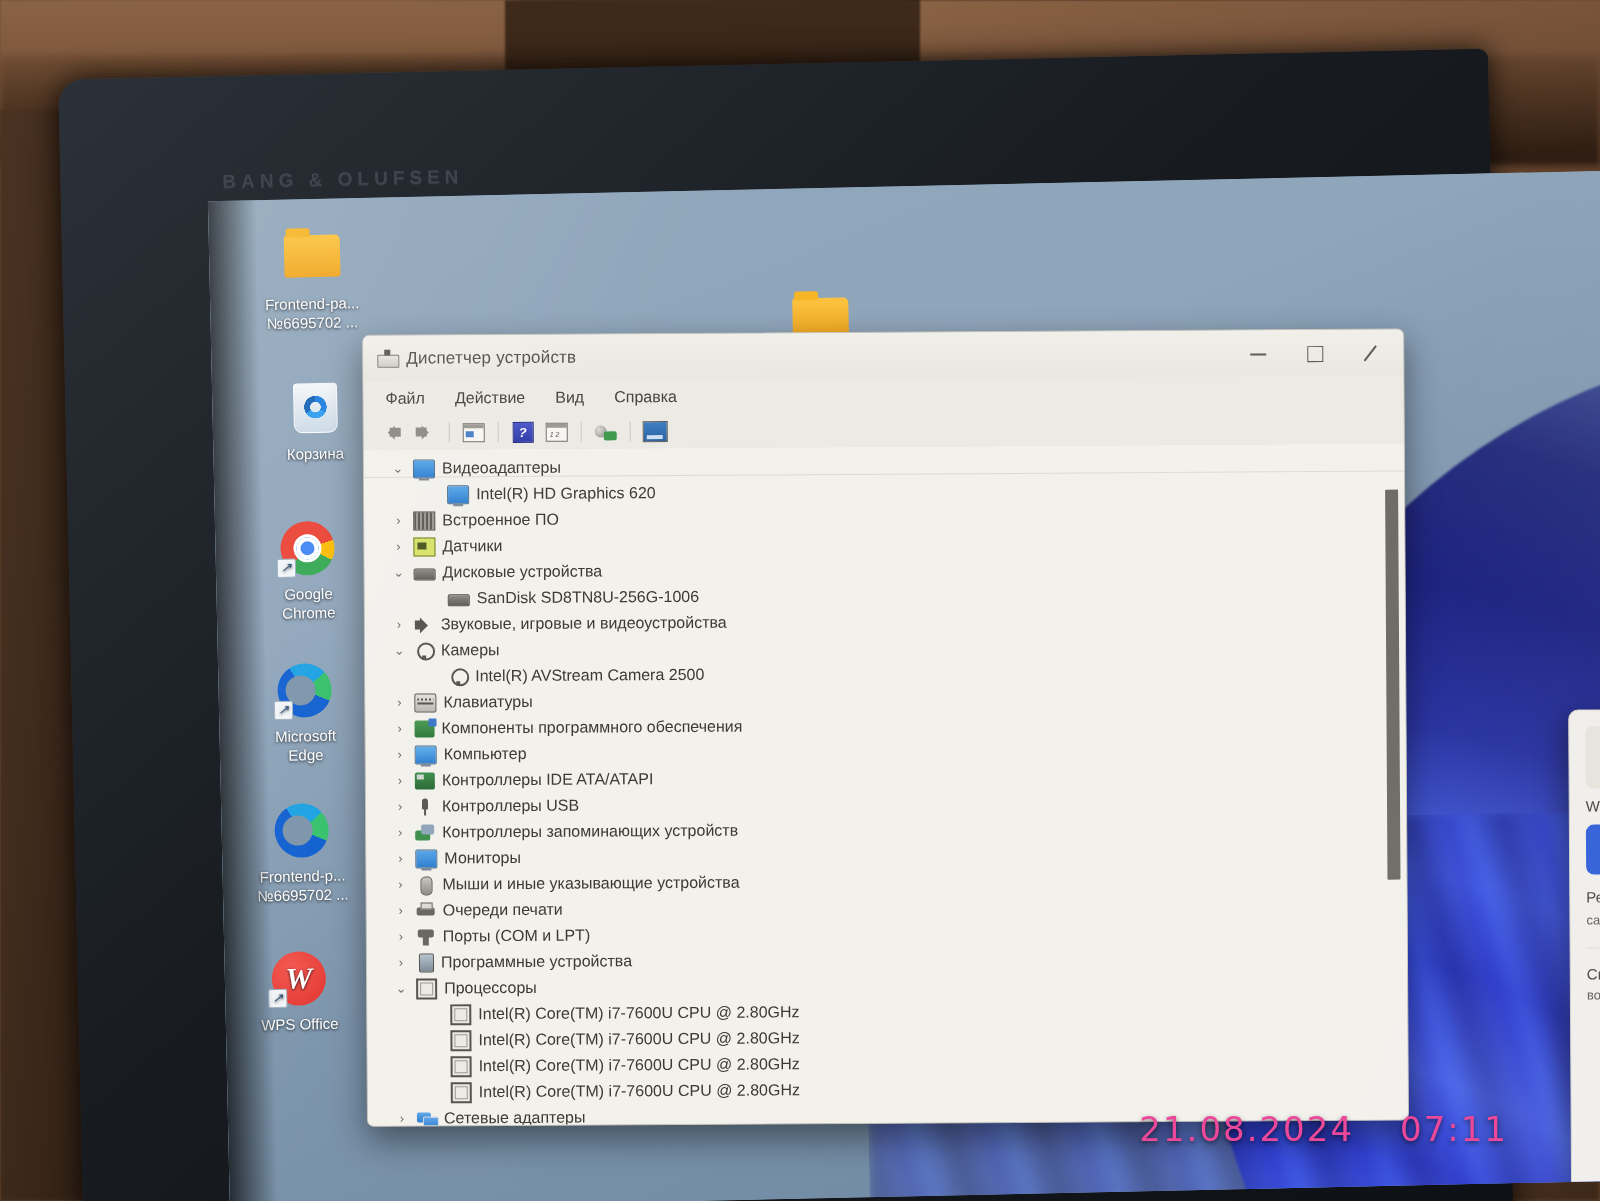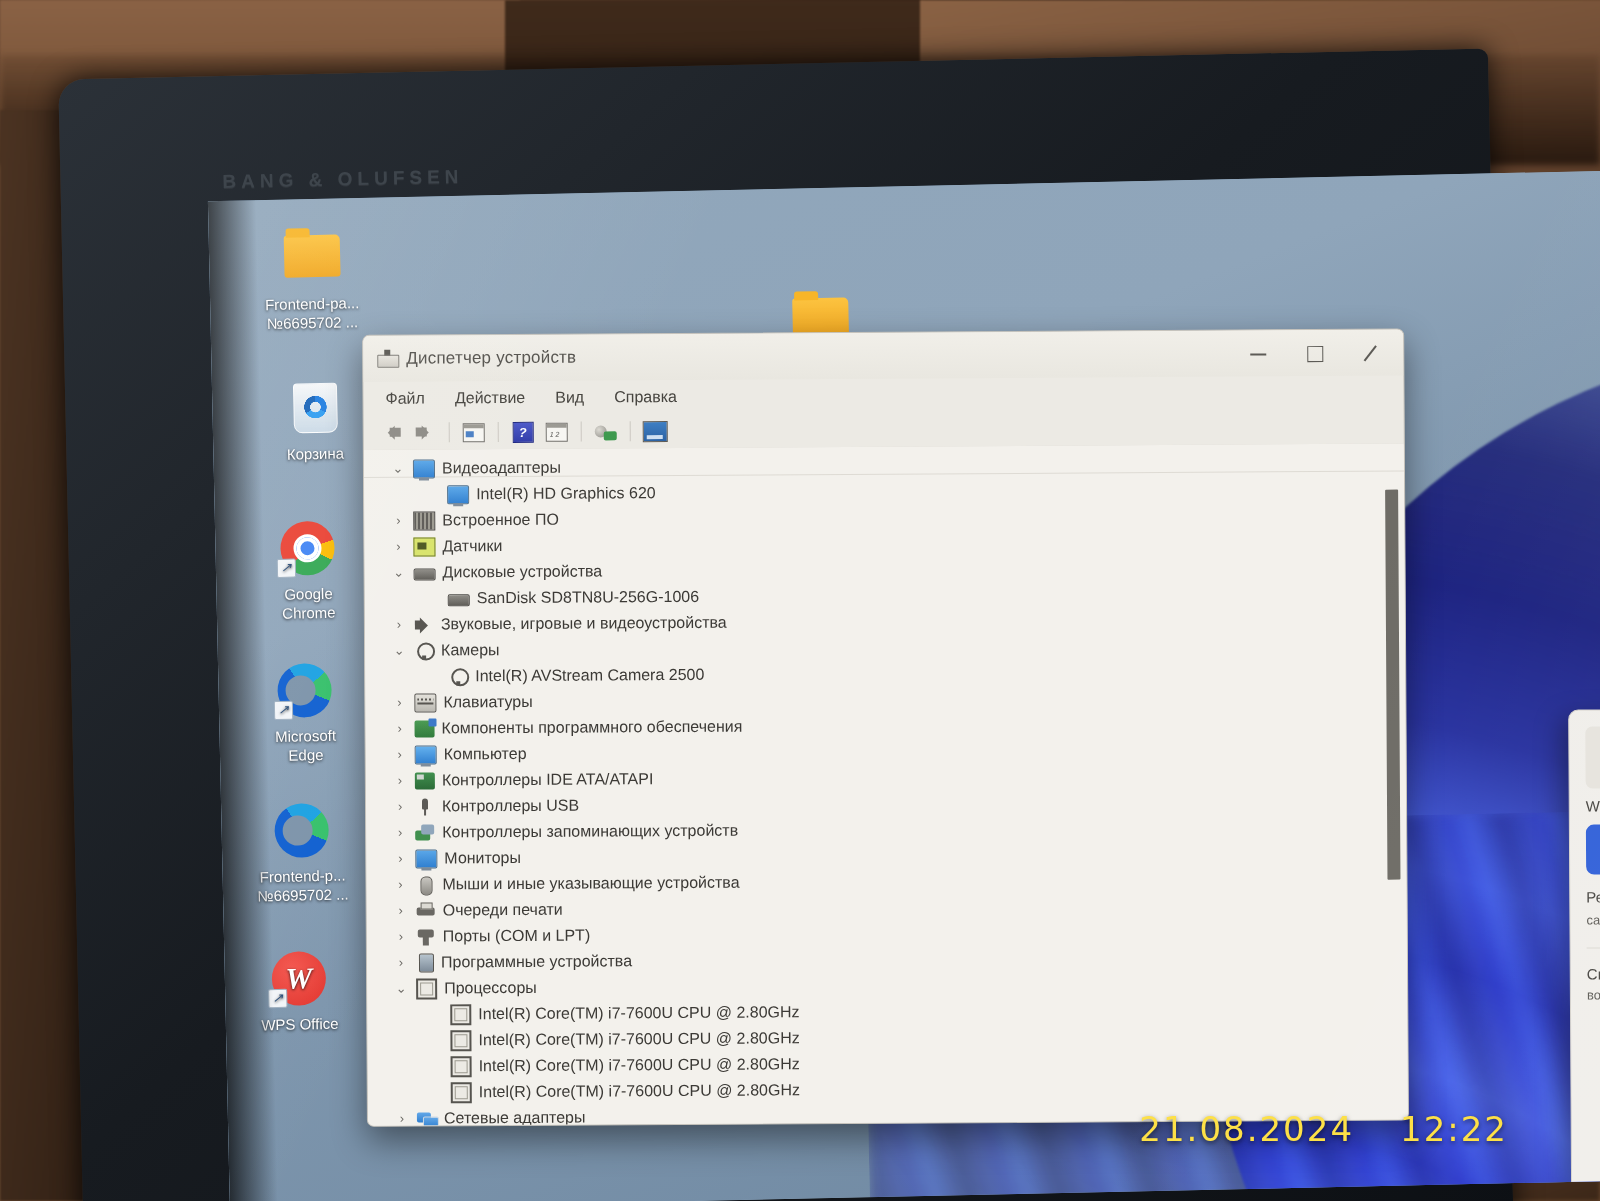--- a/index.html
+++ b/index.html
@@ -330,21 +330,21 @@
 
   
   .watermark{
     position:absolute;right:20px;top:6px;
     font-size:44px;font-weight:bold;color:rgba(255,255,255,.92);
     letter-spacing:-1px;text-shadow:0 2px 6px rgba(0,0,0,.4);
     font-family:"DejaVu Sans",sans-serif;
   }
   .stamp{
     position:absolute;right:92px;bottom:52px;display:flex;gap:46px;
-    color:#fde047;font-size:34px;letter-spacing:2px;
+    color:#ec4899;font-size:34px;letter-spacing:2px;
     font-family:"DejaVu Sans",sans-serif;
     text-shadow:0 2px 5px rgba(0,0,0,.55);
   }
 </style>
 </head>
 <body>
 
 <div id="stage">
 
   <div class="photo-bg">
@@ -627,16 +627,16 @@
         <div class="tree-scrollbar"></div>
       </div>
 
       <div class="screen-dark-left"></div>
       <div class="screen-glare"></div>
     </div>
   </div>
 
   <div class="stamp">
     <span>21.08.2024</span>
-    <span>12:22</span>
+    <span>07:11</span>
   </div>
 
 </div>
 
 </body></html>

